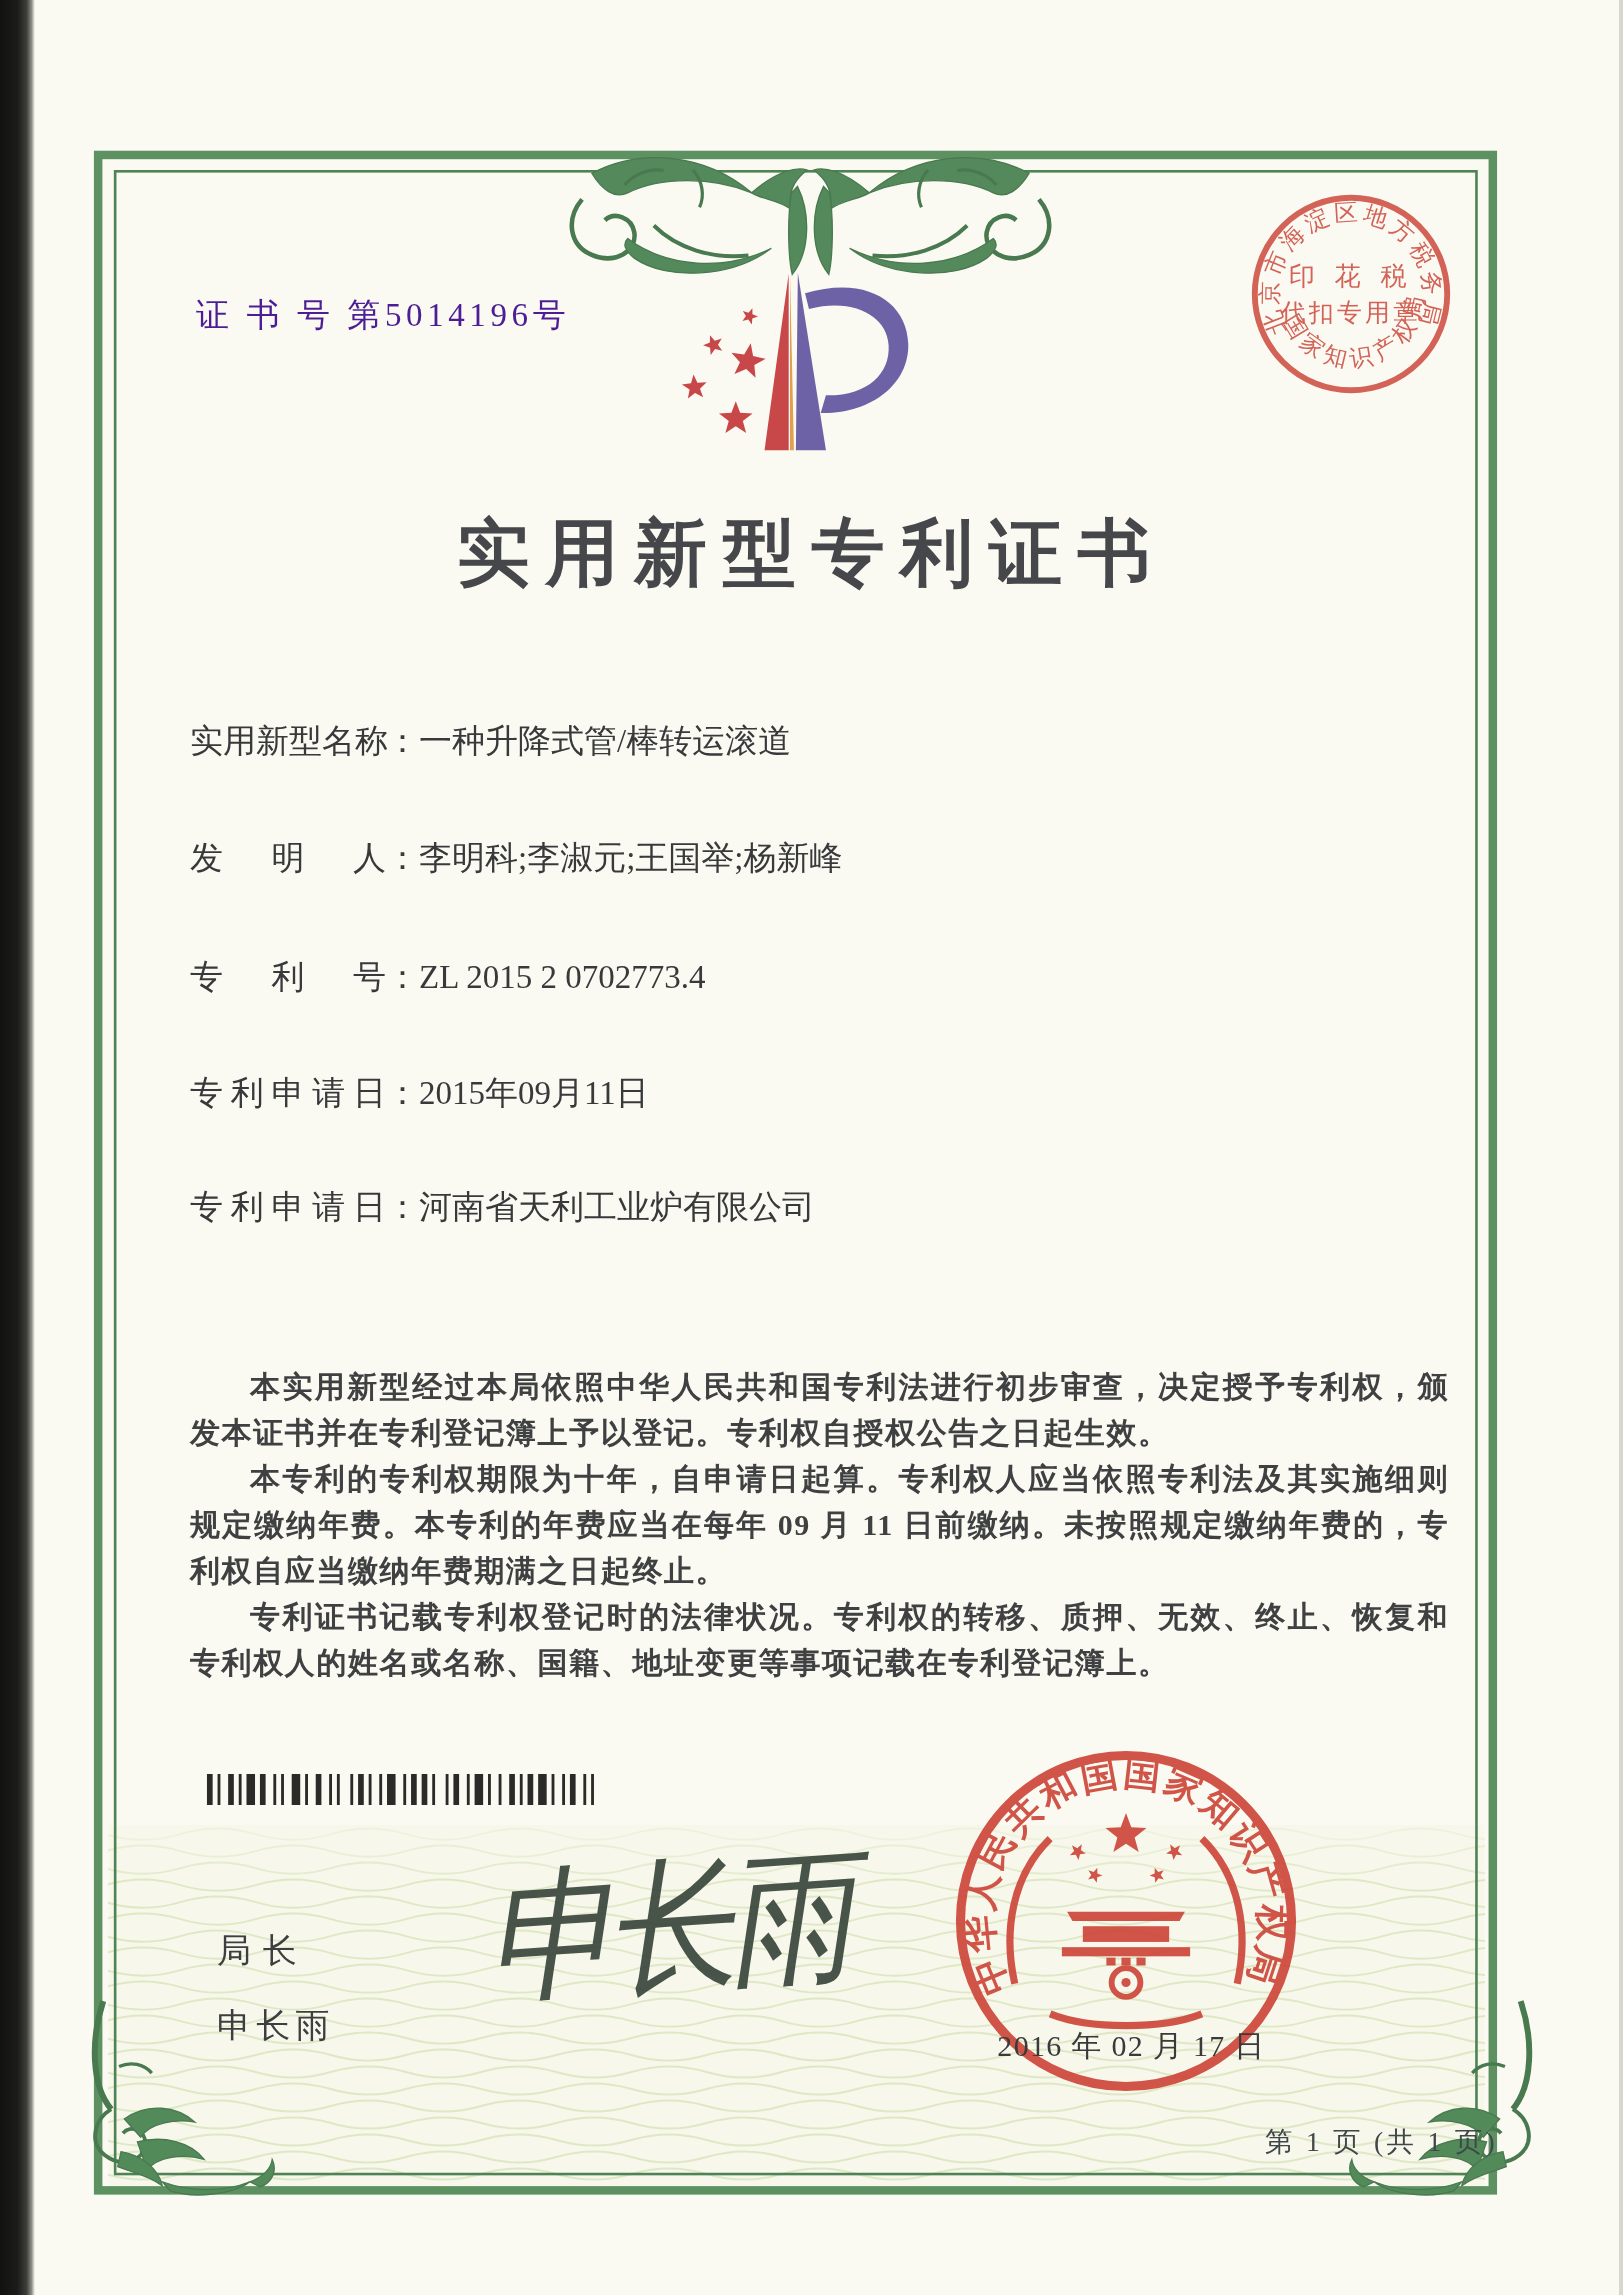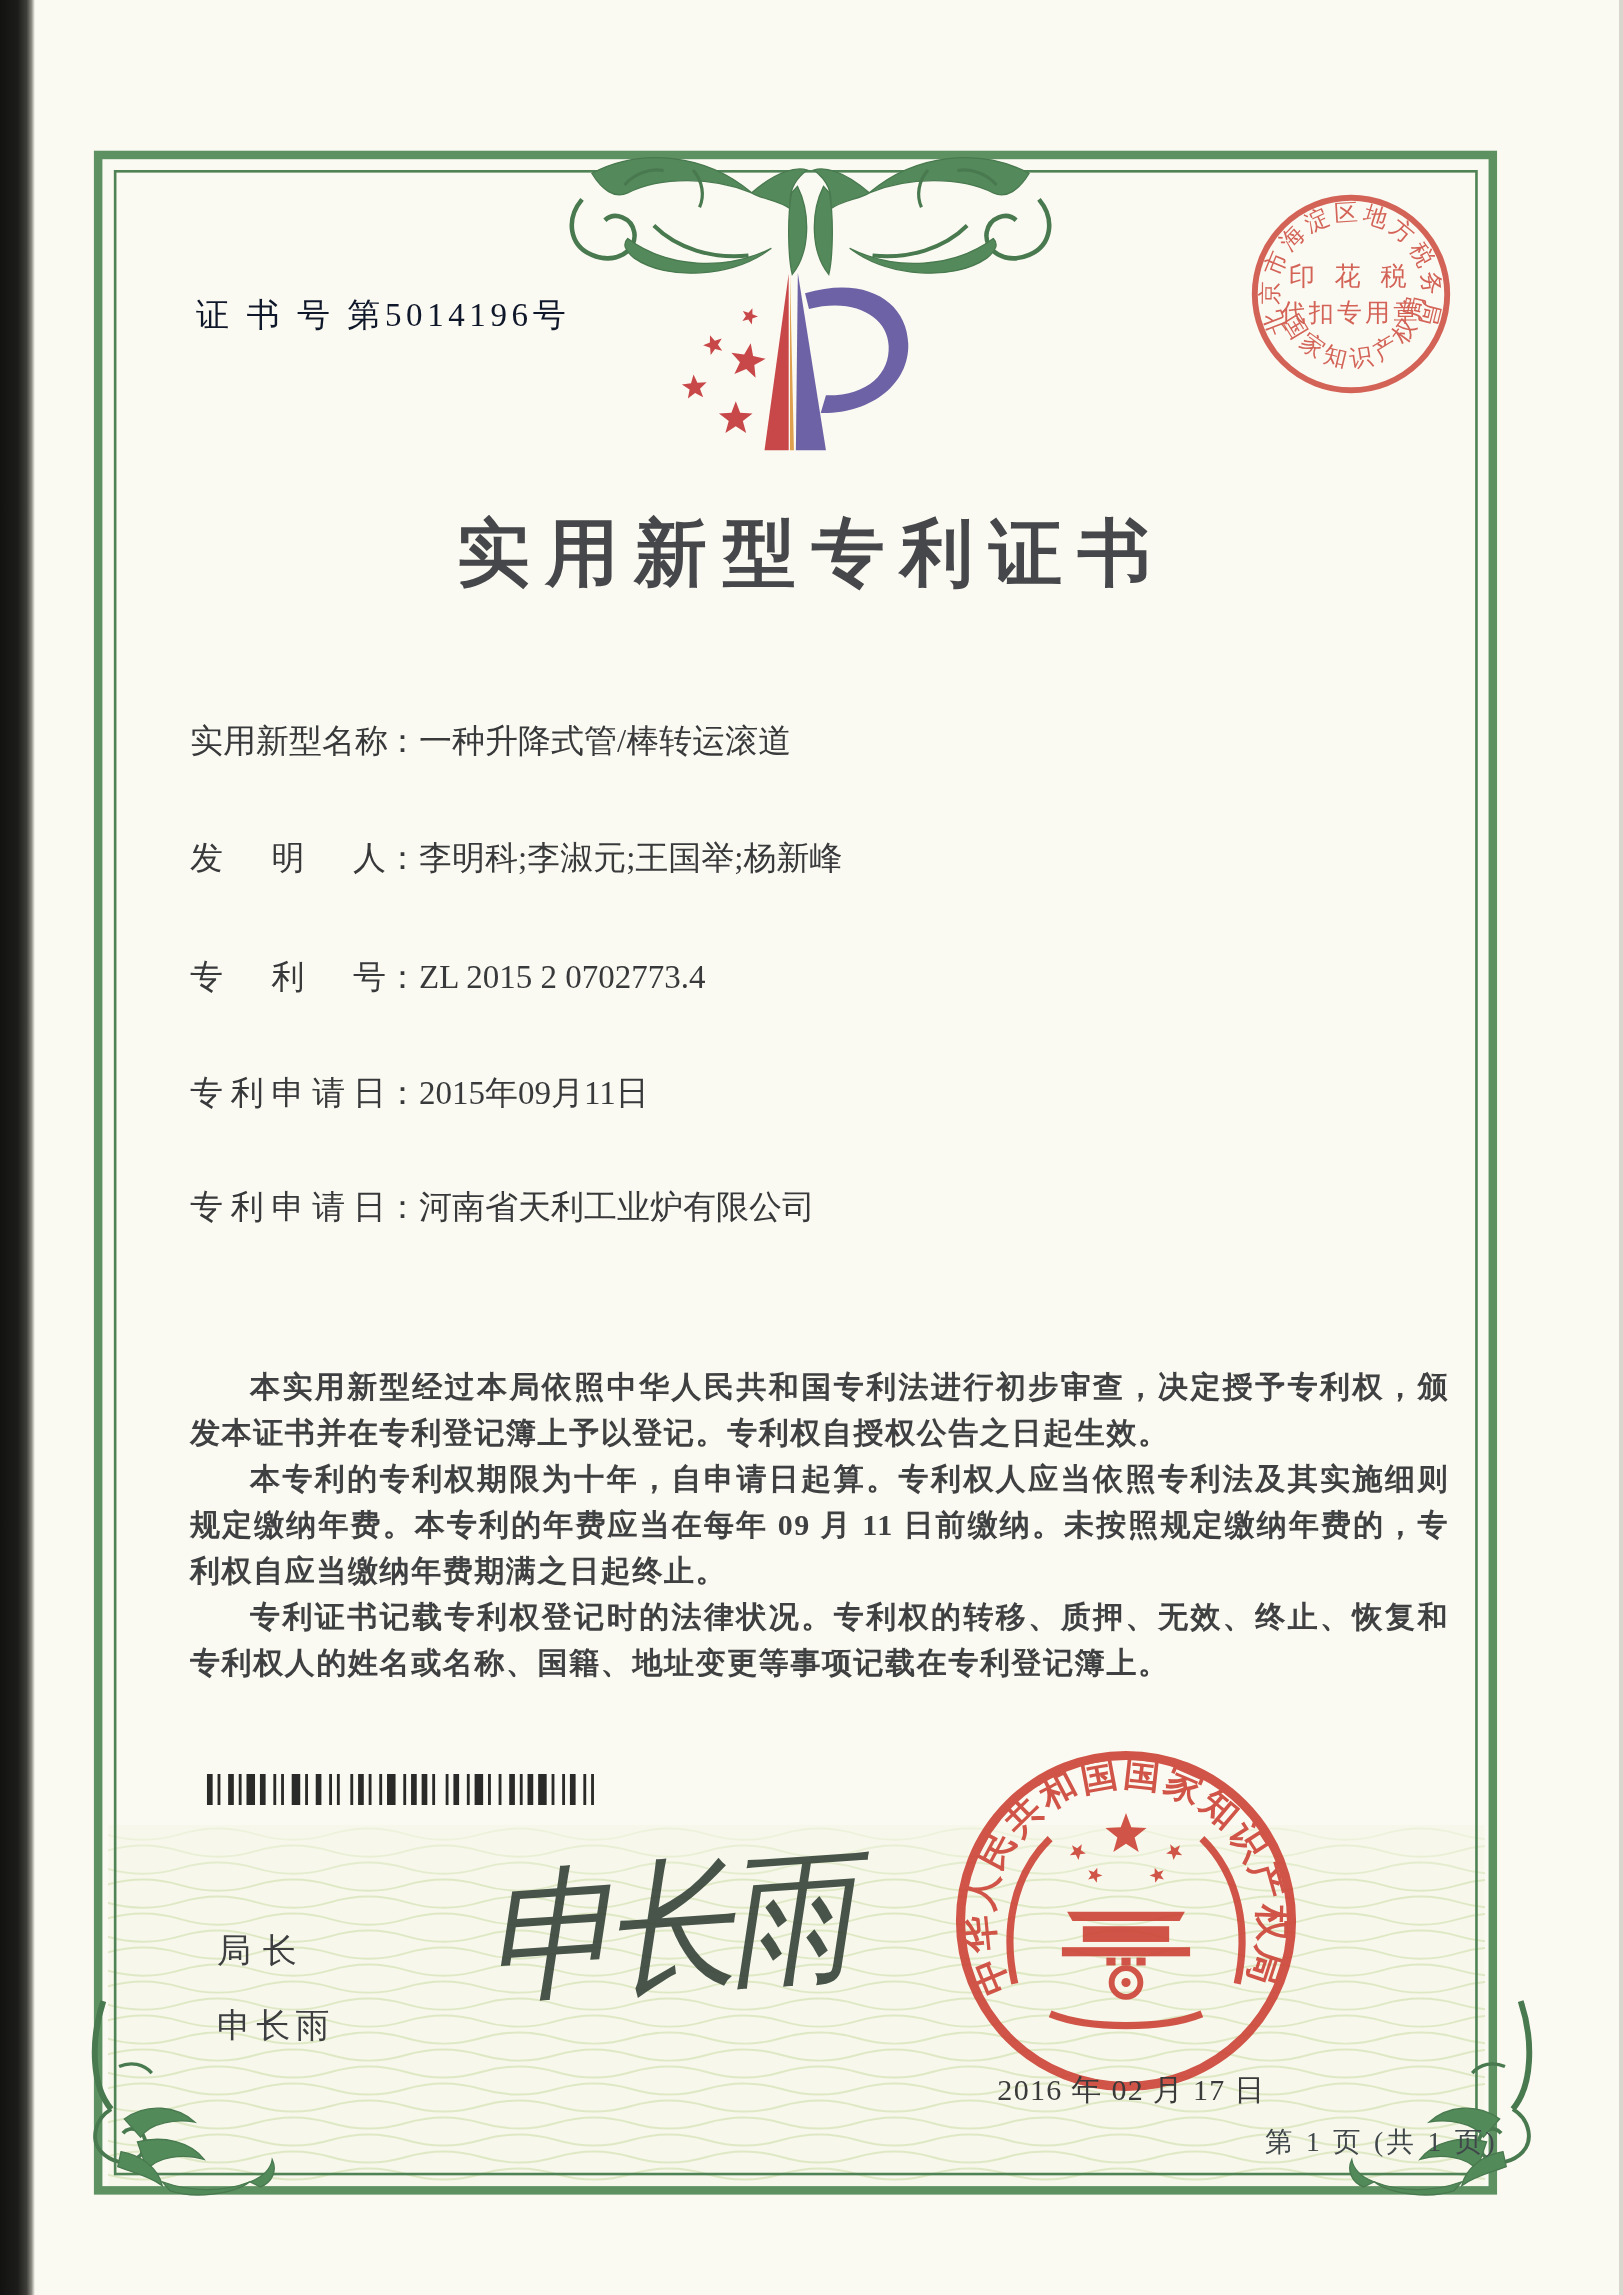--- a/index.html
+++ b/index.html
@@ -4,41 +4,41 @@
 <style>
   html,body{margin:0;padding:0;background:#888;}
   .page{position:relative;width:1623px;height:2295px;background:#fbfaf2;overflow:hidden;
         font-family:"Liberation Serif","DejaVu Serif",serif;color:#3d3f41;}
   .abs{position:absolute;}
   
   .scan-edge{left:0;top:0;width:35px;height:2295px;
     background:linear-gradient(to right,#121211 0%,#1c1c1a 50%,#3e3e3a 76%,#8c8c84 90%,rgba(180,180,170,0) 100%);}
   .scan-edge-r{right:0;top:0;width:3.9px;height:2295px;background:rgba(150,150,140,.35);}
   
-  .certno{left:196px;top:293px;font-size:33px;letter-spacing:4.6px;color:#0f172a;}
+  .certno{left:196px;top:293px;font-size:33px;letter-spacing:4.6px;color:#4c1d95;}
   
   .title{left:0;top:505px;width:1623px;text-align:center;font-size:73px;font-weight:600;
          letter-spacing:15.7px;color:#45474a;}
   
   .field{left:190px;width:1308px;font-size:33px;color:#38393b;white-space:nowrap;}
   .lbl{display:inline-block;width:196px;text-align:justify;text-align-last:justify;vertical-align:top;}
   .f1{top:719px;} .f2{top:836px;} .f3{top:955px;} .f4{top:1071px;} .f5{top:1185px;} .f6{top:1300px;}
   
   .paras{left:190px;top:1364px;width:1259px;font-size:30px;line-height:46px;
          letter-spacing:1.6px;text-align:justify;color:#3f4041;}
   .paras p{margin:0;text-indent:2em;font-weight:bold;}
   
   .officer-title{left:217px;top:1928px;font-size:34px;letter-spacing:11.8px;color:#3c3e40;text-align:right;}
   .officer-name{left:217px;top:2003px;font-size:34px;letter-spacing:5.2px;color:#3c3e40;}
   .signature{left:487px;top:1856px;width:419px;height:196px;font-size:129px;font-style:italic;
              color:#3a463c;letter-spacing:-9.2px;transform:rotate(-4deg) scaleY(1.12);
              transform-origin:left center;opacity:.92;white-space:nowrap;}
   
   .seal-date{left:991px;top:2026px;width:281px;text-align:center;font-size:30px;
-             letter-spacing:1.3px;color:#3a3a3a;margin-top:44px;}
+             letter-spacing:1.3px;color:#3a3a3a;}
   .footer{left:0;top:2124px;width:1498px;text-align:right;font-size:27.5px;
           letter-spacing:3.3px;color:#40474a;}
   svg{display:block;}
 </style>
 </head>
 <body>
 
 <div class="page">
 
   <svg id="waves" class="abs" style="left:108px;top:1825px;" width="1377" height="366" viewBox="0 0 2105 560">

